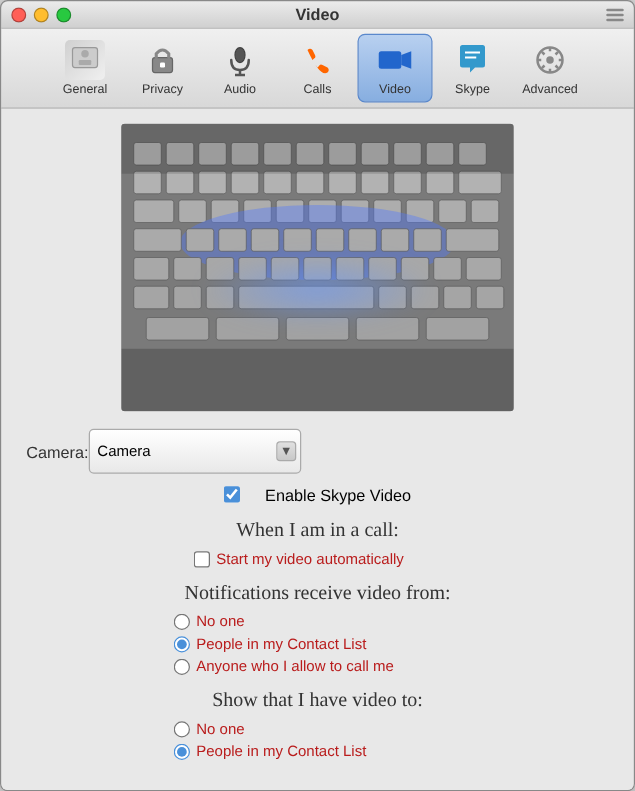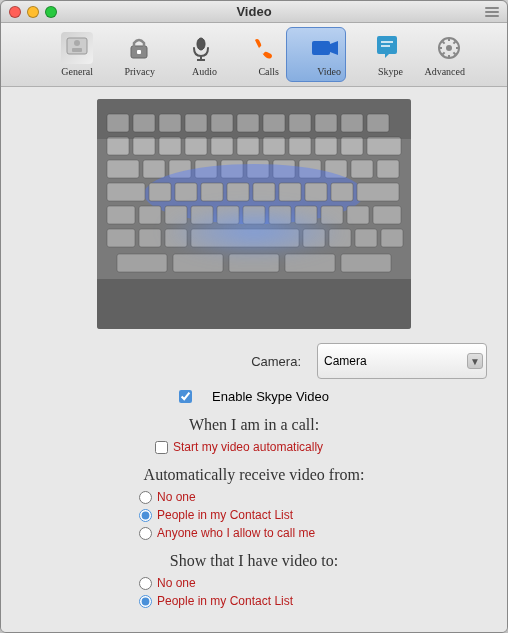--- a/index.html
+++ b/index.html
@@ -74,26 +74,25 @@
       display: flex;
       justify-content: center;
       align-items: center;
       padding: 4px 0 4px 0;
       gap: 2px;
     }
 
     .toolbar-item {
       display: flex;
       flex-direction: column;
-      align-items: flex-end;
+      align-items: center;
       width: 60px;
       padding: 4px 4px;
       border-radius: 6px;
       cursor: pointer;
-      font-family: Liberation Serif, serif;
     }
 
     .toolbar-item.active {
       background: linear-gradient(to bottom, #b8d0f0, #87aee0);
       border: 1px solid #5a88cc;
     }
     .toolbar-item:not(.active) {
       border: 1px solid transparent;
     }
 
@@ -169,23 +168,23 @@
       width: 60%;
       height: 25%;
       background: radial-gradient(ellipse, rgba(100,150,255,0.6) 0%, transparent 70%);
       filter: blur(8px);
     }
 
     
     .camera-row {
       display: flex;
       align-items: center;
-      justify-content: flex-end;
+      justify-content: flex-start;
       margin-bottom: 10px;
-      gap: 16px;
+      gap: 0;
     }
 
     .camera-label {
       font-size: 13px;
       color: #333;
       font-weight: normal;
     }
 
     .camera-select {
       width: 170px;
@@ -220,21 +219,21 @@
       width: 16px;
       height: 16px;
       display: flex;
       align-items: center;
       justify-content: center;
     }
 
     
     .checkbox-row {
       display: flex;
-      align-items: center;
+      align-items: flex-start;
       justify-content: center;
       margin-bottom: 12px;
       gap: 20px;
     }
 
     .checkbox-input {
       width: 13px;
       height: 13px;
       accent-color: #4a90d9;
     }
@@ -569,21 +568,21 @@
     </div>
 
     <div class="section-title">When I am in a call:</div>
     <div class="radio-group">
       <div class="radio-row" style="padding-left:16px;">
         <input type="checkbox" class="checkbox-input" style="">
         <span class="radio-label">Start my video automatically</span>
       </div>
     </div>
 
-    <div class="section-title">Automatically receive video from:</div>
+    <div class="section-title">Notifications receive video from:</div>
     <div class="radio-group">
       <div class="radio-row">
         <input type="radio" class="radio-input" name="receive" style="">
         <span class="radio-label">No one</span>
       </div>
       <div class="radio-row">
         <input type="radio" class="radio-input" name="receive" checked="" style="">
         <span class="radio-label">People in my Contact List</span>
       </div>
       <div class="radio-row">

